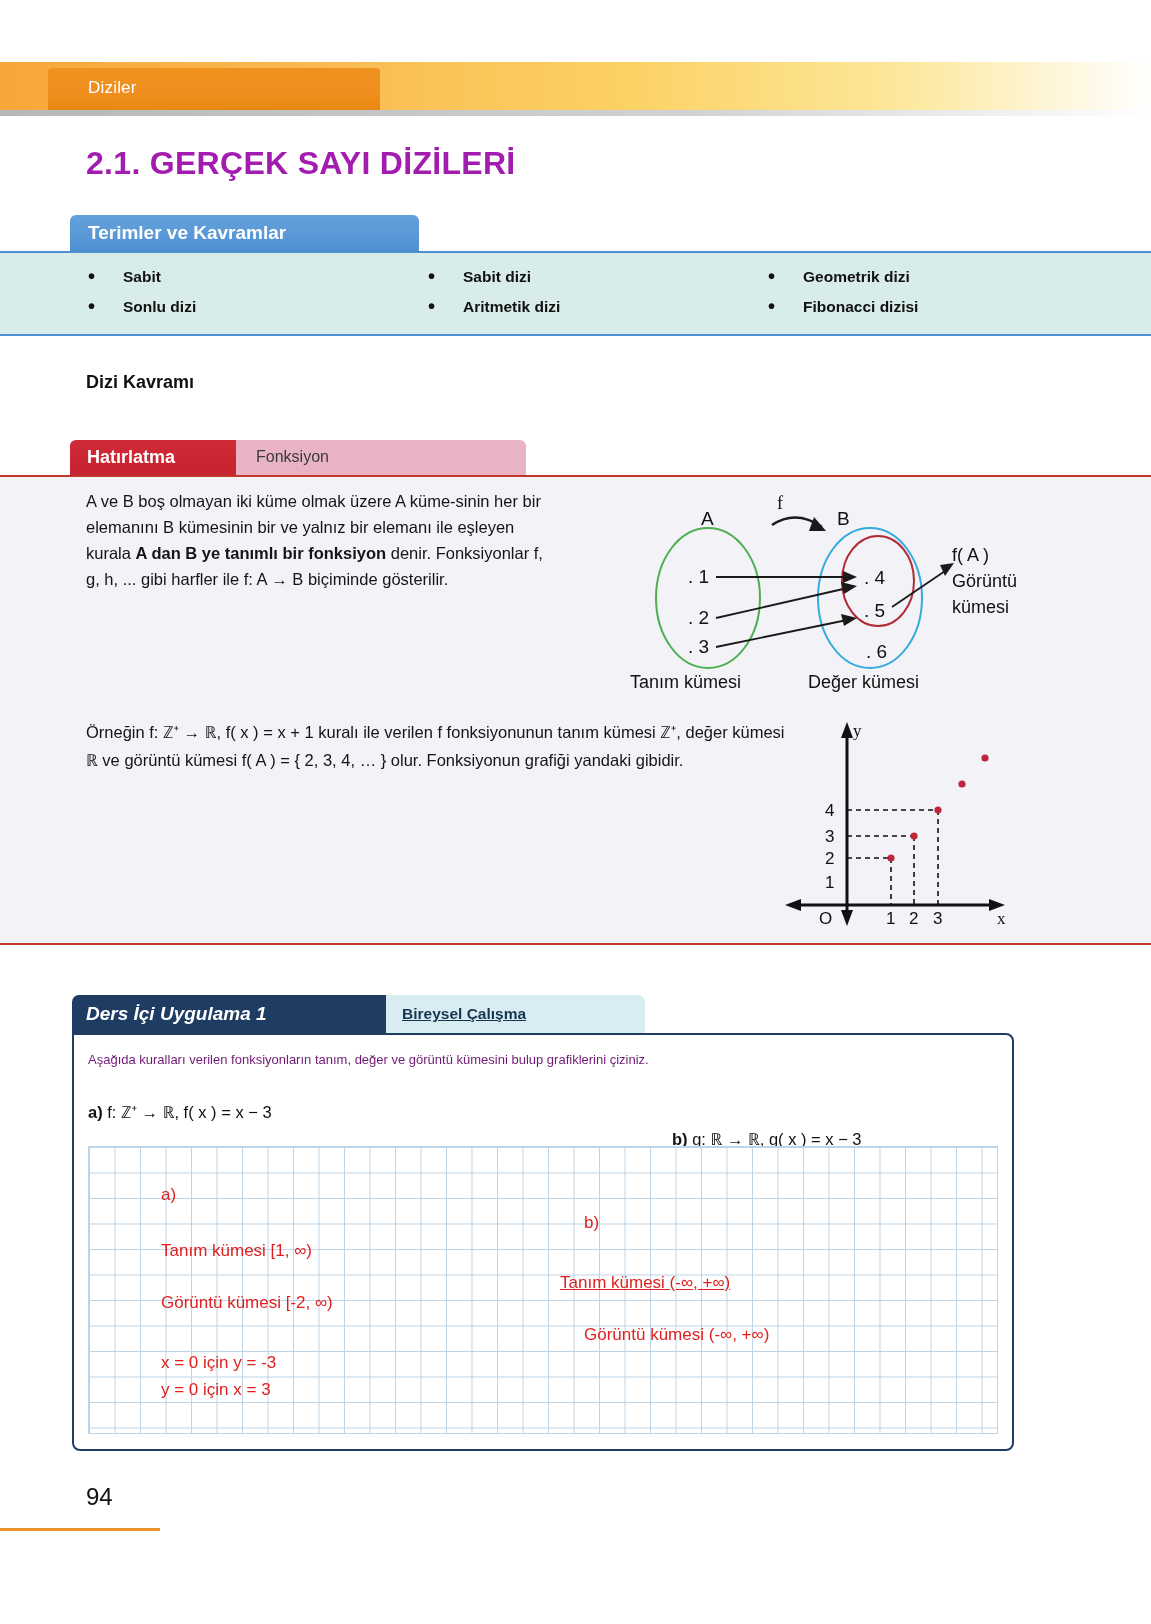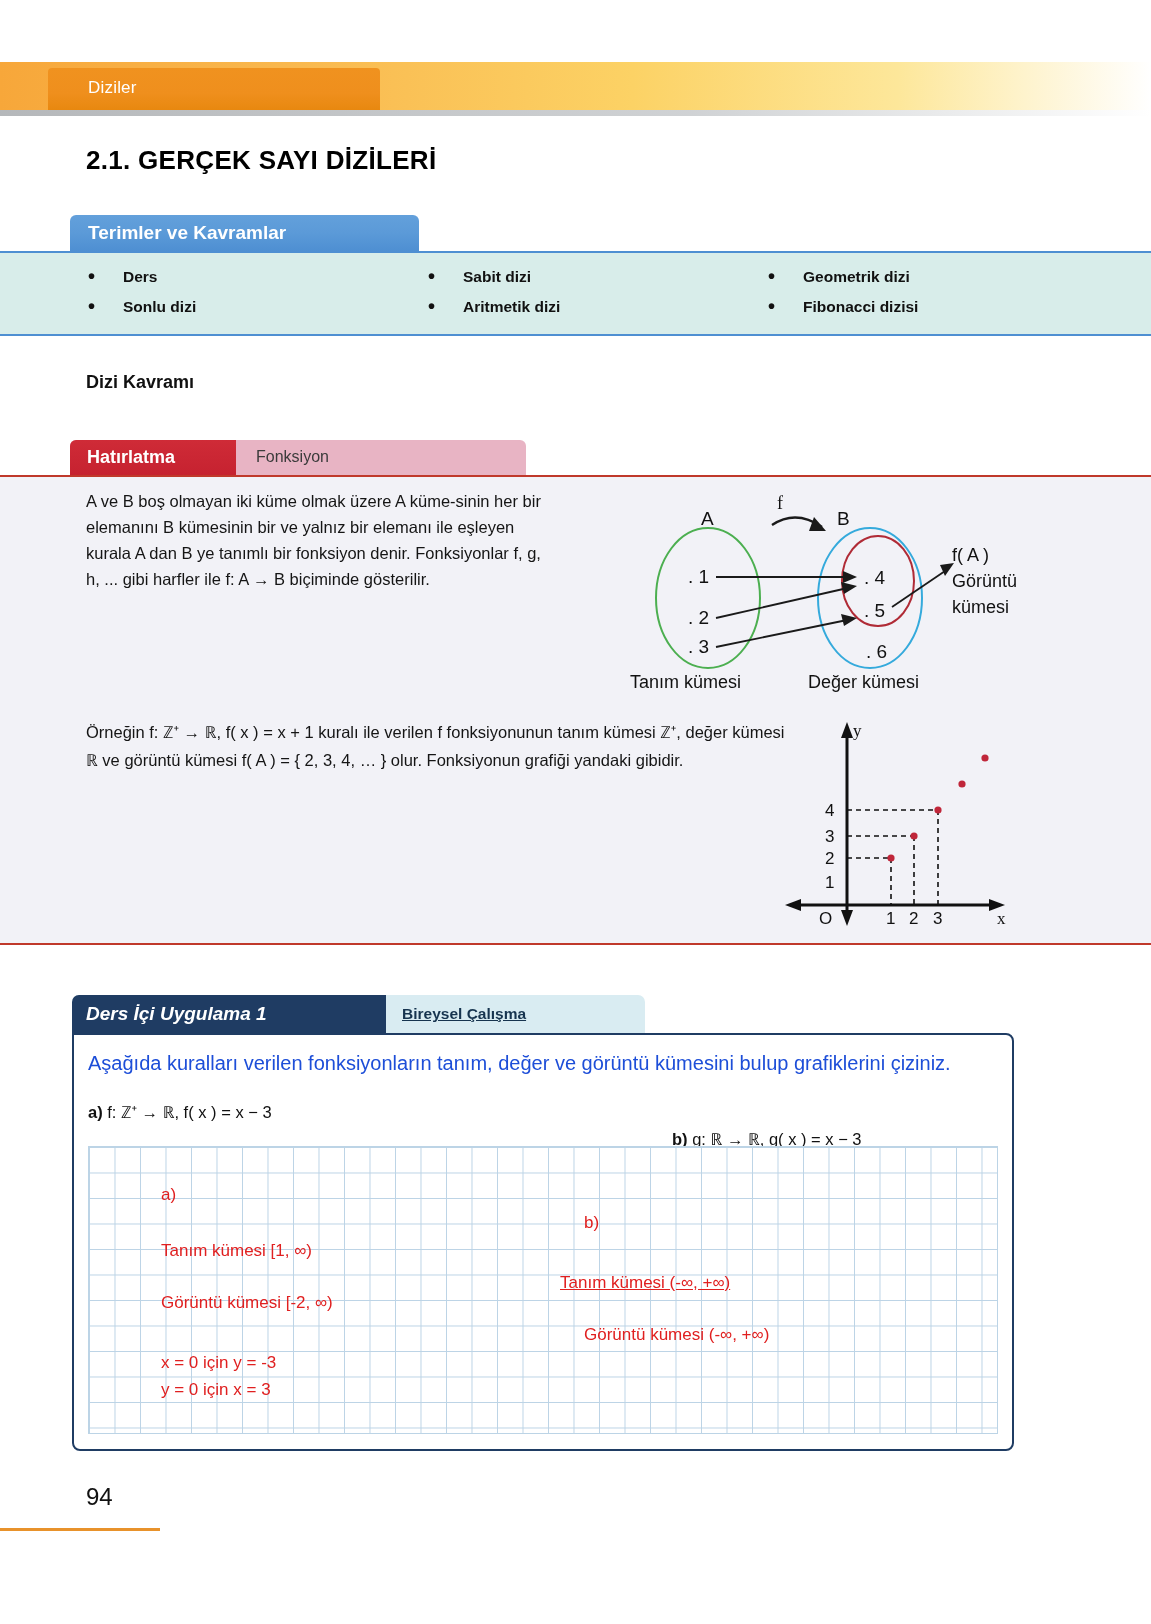--- a/index.html
+++ b/index.html
@@ -27,21 +27,21 @@
     border-radius: 4px 4px 0 0;
   }
   .chapter-tab span {
     position:absolute; left:40px; top:10px;
     color:#fff; font-size:17px; letter-spacing:.2px;
   }
 
   
   .section-title {
     position:absolute; left:86px; top:145px;
-    font-size:26px; font-weight:bold; color:#000000; letter-spacing:.3px;
+    font-size:32px; font-weight:bold; color:#a21caf; letter-spacing:.3px;
   }
 
   
   .terms-tab {
     position:absolute; left:70px; top:215px; width:349px; height:36px;
     background: linear-gradient(to bottom,#63a0db 0%, #5b9ad8 50%, #4e8fd2 100%);
     border-radius:6px 6px 0 0;
   }
   .terms-tab span {
     position:absolute; left:18px; top:7px; color:#fff;
@@ -92,21 +92,21 @@
     position:absolute; left:0; top:475px; width:1151px; height:470px;
     background:#f2f2f7;
     border-top:2px solid #c0392b;
     border-bottom:2px solid #c0392b;
   }
 
   .hat-para {
     position:absolute; left:86px; top:488px; width:470px;
     font-size:16.5px; line-height:26px; color:#151515;
   }
-  .hat-para b { font-weight:normal; }
+  .hat-para b { font-weight:bold; }
 
   .ornek-para {
     position:absolute; left:86px; top:718px; width:700px;
     font-size:16.5px; line-height:28px; color:#151515;
   }
 
   
   .venn { position:absolute; left:600px; top:483px; }
   
   .graph { position:absolute; left:775px; top:712px; }
@@ -123,21 +123,21 @@
   }
   .app-tab-dark span { position:absolute; left:14px; top:8px; color:#fff; font-size:19px; font-weight:bold;font-style:italic; }
   .app-tab-light-label { position:absolute; left:330px; top:10px; color:#16344f; font-size:15.5px; font-weight:bold;text-decoration:underline; }
 
   .app-box {
     position:absolute; left:72px; top:1033px; width:942px; height:418px;
     border:2px solid #1f3c63; border-radius:0 8px 8px 8px; background:#fff;
   }
   .app-q {
     position:absolute; left:88px; top:1052px;
-    font-size:20px; color:#1d4ed8;
+    font-size:13px; color:#701a75;
   }
   .app-a {
     position:absolute; left:88px; top:1100px; font-size:16.5px; color:#111;
   }
   .app-b {
     position:absolute; left:672px; top:1127px; font-size:16.5px; color:#111;
   }
   .app-a b, .app-b b { font-weight:bold; }
 
   
@@ -174,21 +174,21 @@
 </div>
 
 <div class="section-title">2.1. GERÇEK SAYI DİZİLERİ</div>
 
 <div class="terms-tab">
   <span>Terimler ve Kavramlar</span>
 </div>
 <div class="terms-body">
   <div class="terms-cols">
     <div class="terms-col">
-      <div class="terms-item">Ders</div>
+      <div class="terms-item">Sabit</div>
       <div class="terms-item">Sonlu dizi</div>
     </div>
     <div class="terms-col">
       <div class="terms-item">Sabit dizi</div>
       <div class="terms-item">Aritmetik dizi</div>
     </div>
     <div class="terms-col">
       <div class="terms-item">Geometrik dizi</div>
       <div class="terms-item">Fibonacci dizisi</div>
     </div>

